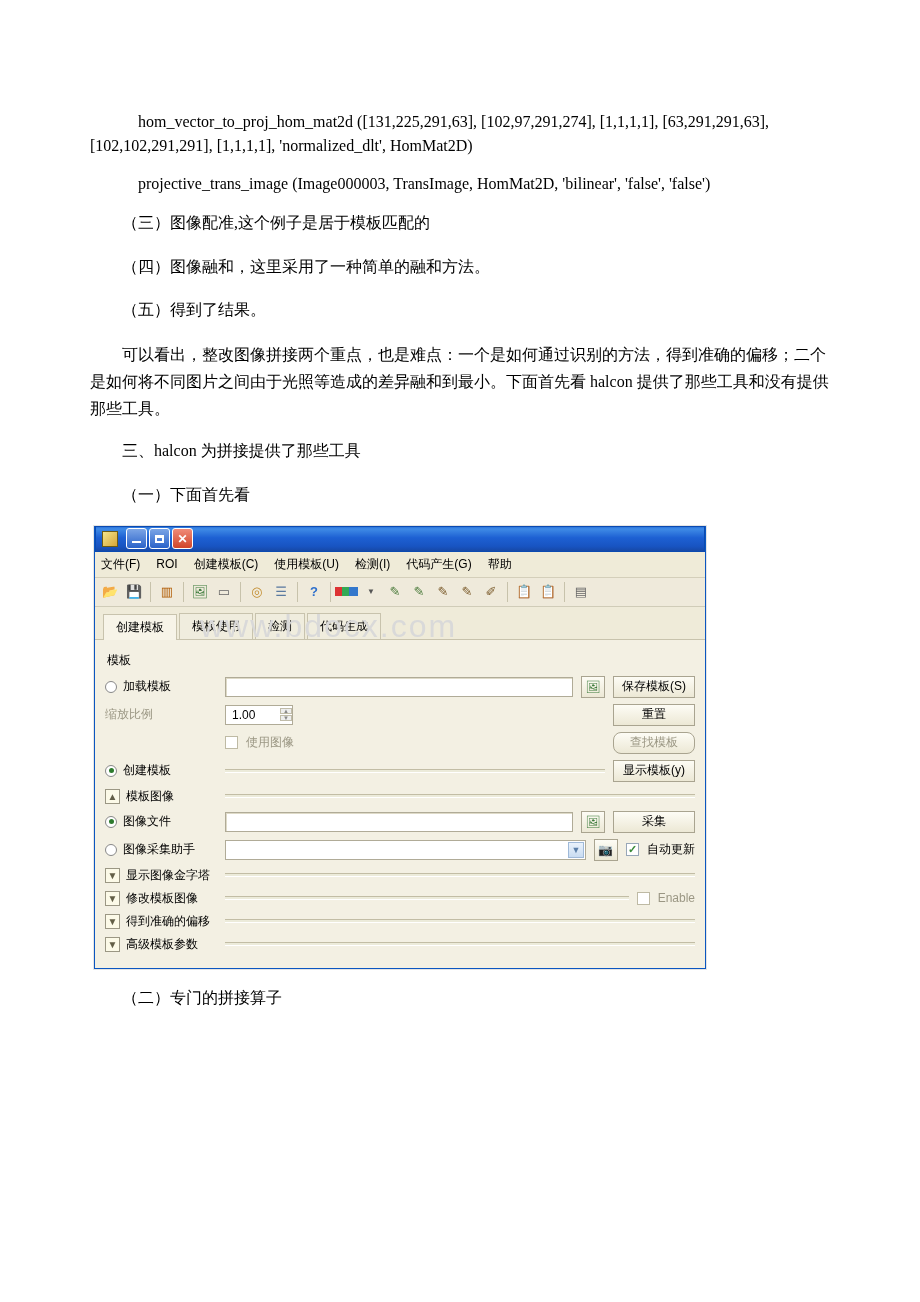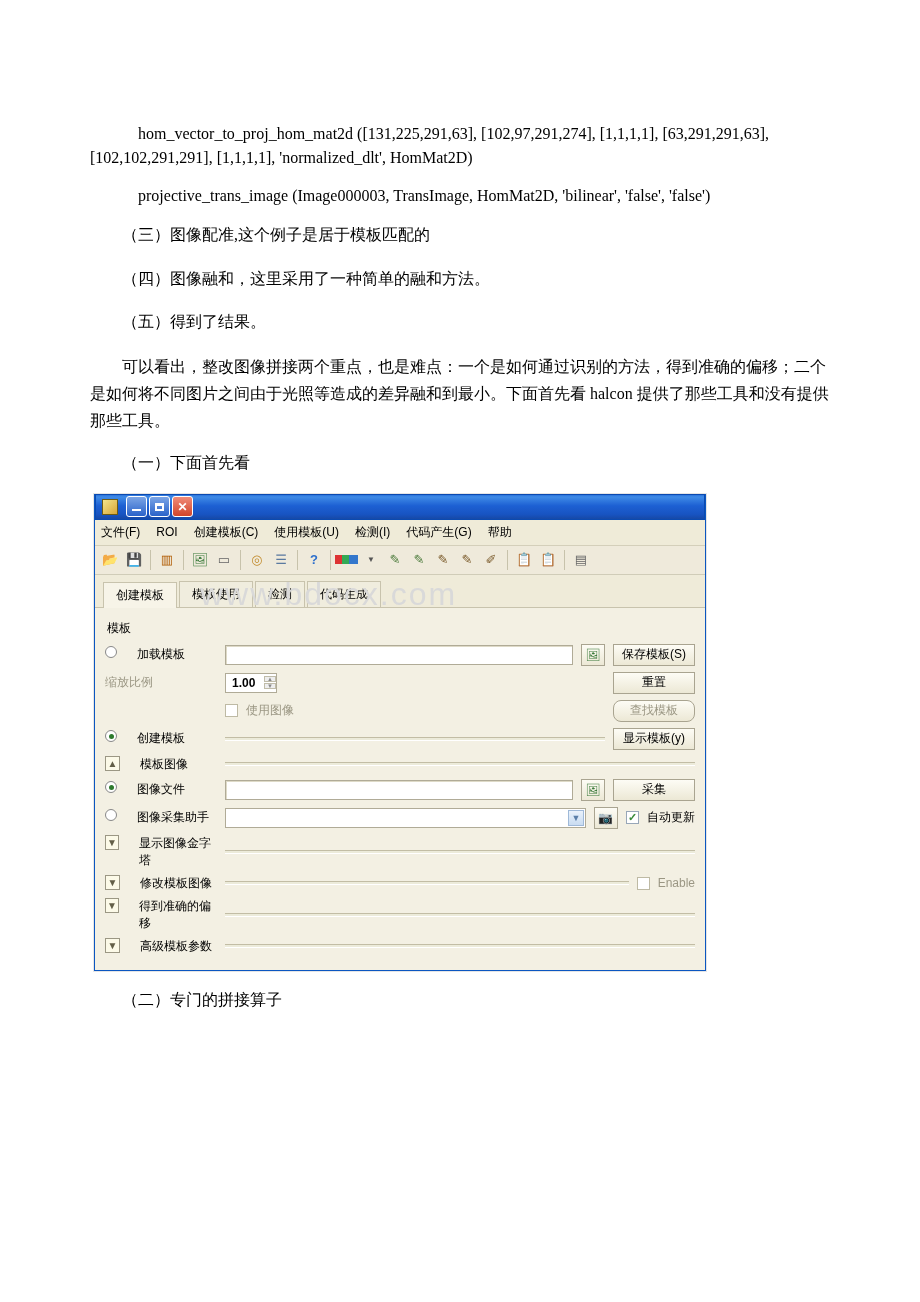--- a/index.html
+++ b/index.html
@@ -5,21 +5,21 @@
   * { box-sizing: border-box; }
   body {
     margin: 0;
     padding: 0;
     background: #ffffff;
     font-family: "SimSun", "宋体", serif;
     color: #000;
   }
   .page {
     width: 920px;
-    margin: 12px auto;
+    margin: 0 auto;
     padding: 110px 90px 60px 90px;
   }
   .para {
     font-size: 16px;
     line-height: 1.7;
     margin: 0 0 16px 0;
     text-indent: 2em;
   }
   .para-tight {
     font-size: 16px;
@@ -137,21 +137,21 @@
   }
   .group-label { font-size: 12px; padding: 6px 0 4px 2px; }
   .row {
     display: flex;
     align-items: center;
     padding: 3px 0;
     gap: 8px;
   }
   .lbl {
     width: 112px;
-    display: flex; align-items: flex-start; gap: 20px;
+    display: flex; align-items: center; gap: 6px;
     font-size: 12px;
   }
   .lbl.gray { color: #9b9784; }
   .radio {
     width: 12px; height: 12px; border-radius: 50%;
     border: 1px solid #888; background: #fff;
     display: flex; align-items: center; justify-content: center;
   }
   .radio.sel::after {
     content: ""; width: 5px; height: 5px; border-radius: 50%;
@@ -189,27 +189,26 @@
     display: flex; align-items: center; justify-content: center;
   }
   .iconbtn {
     width: 24px; height: 22px;
     border: 1px solid #a9a490;
     background: linear-gradient(to bottom,#fdfcf5,#ece8d5);
     display: flex; align-items: center; justify-content: center;
     font-size: 12px;
   }
   .spinbox {
-    width: 52px; height: 20px;
+    width: 68px; height: 20px;
     background: #fff;
     border: 1px solid #b0ab97;
     display: flex; align-items: center; justify-content: space-between;
     padding: 0 0 0 6px;
     font-size: 12px;
-    font-weight: bold;
   }
   .spinctrl {
     width: 12px;
     display: flex; flex-direction: column; gap: 1px;
   }
   .spinctrl div {
     height: 6px; background: #eee;
     border: 1px solid #c0bca9; font-size: 6px; line-height: 4px;
     text-align: center; color: #888;
   }
@@ -248,20 +247,21 @@
 
   <p class="code-para">hom_vector_to_proj_hom_mat2d ([131,225,291,63], [102,97,291,274], [1,1,1,1], [63,291,291,63], [102,102,291,291], [1,1,1,1], 'normalized_dlt', HomMat2D)</p>
   <p class="code-para">projective_trans_image (Image000003, TransImage, HomMat2D, 'bilinear', 'false', 'false')</p>
 
   <p class="para-tight">（三）图像配准,这个例子是居于模板匹配的</p>
   <p class="para-tight">（四）图像融和，这里采用了一种简单的融和方法。</p>
   <p class="para-tight">（五）得到了结果。</p>
 
   <p class="para">可以看出，整改图像拼接两个重点，也是难点：一个是如何通过识别的方法，得到准确的偏移；二个是如何将不同图片之间由于光照等造成的差异融和到最小。下面首先看 halcon 提供了那些工具和没有提供那些工具。</p>
 
+  <p class="para-tight" style="text-indent:2em;">三、halcon 为拼接提供了那些工具</p>
   <p class="para-tight" style="text-indent:2em;">（一）下面首先看</p>
 
   <div style="position:relative;">
     <div class="watermark" style="top:82px; left:110px;">www.bdocx.com</div>
 
     <div class="xp-window">
 
       <div class="titlebar">
         <div class="ticon"></div>
         <div class="winbtn min">

